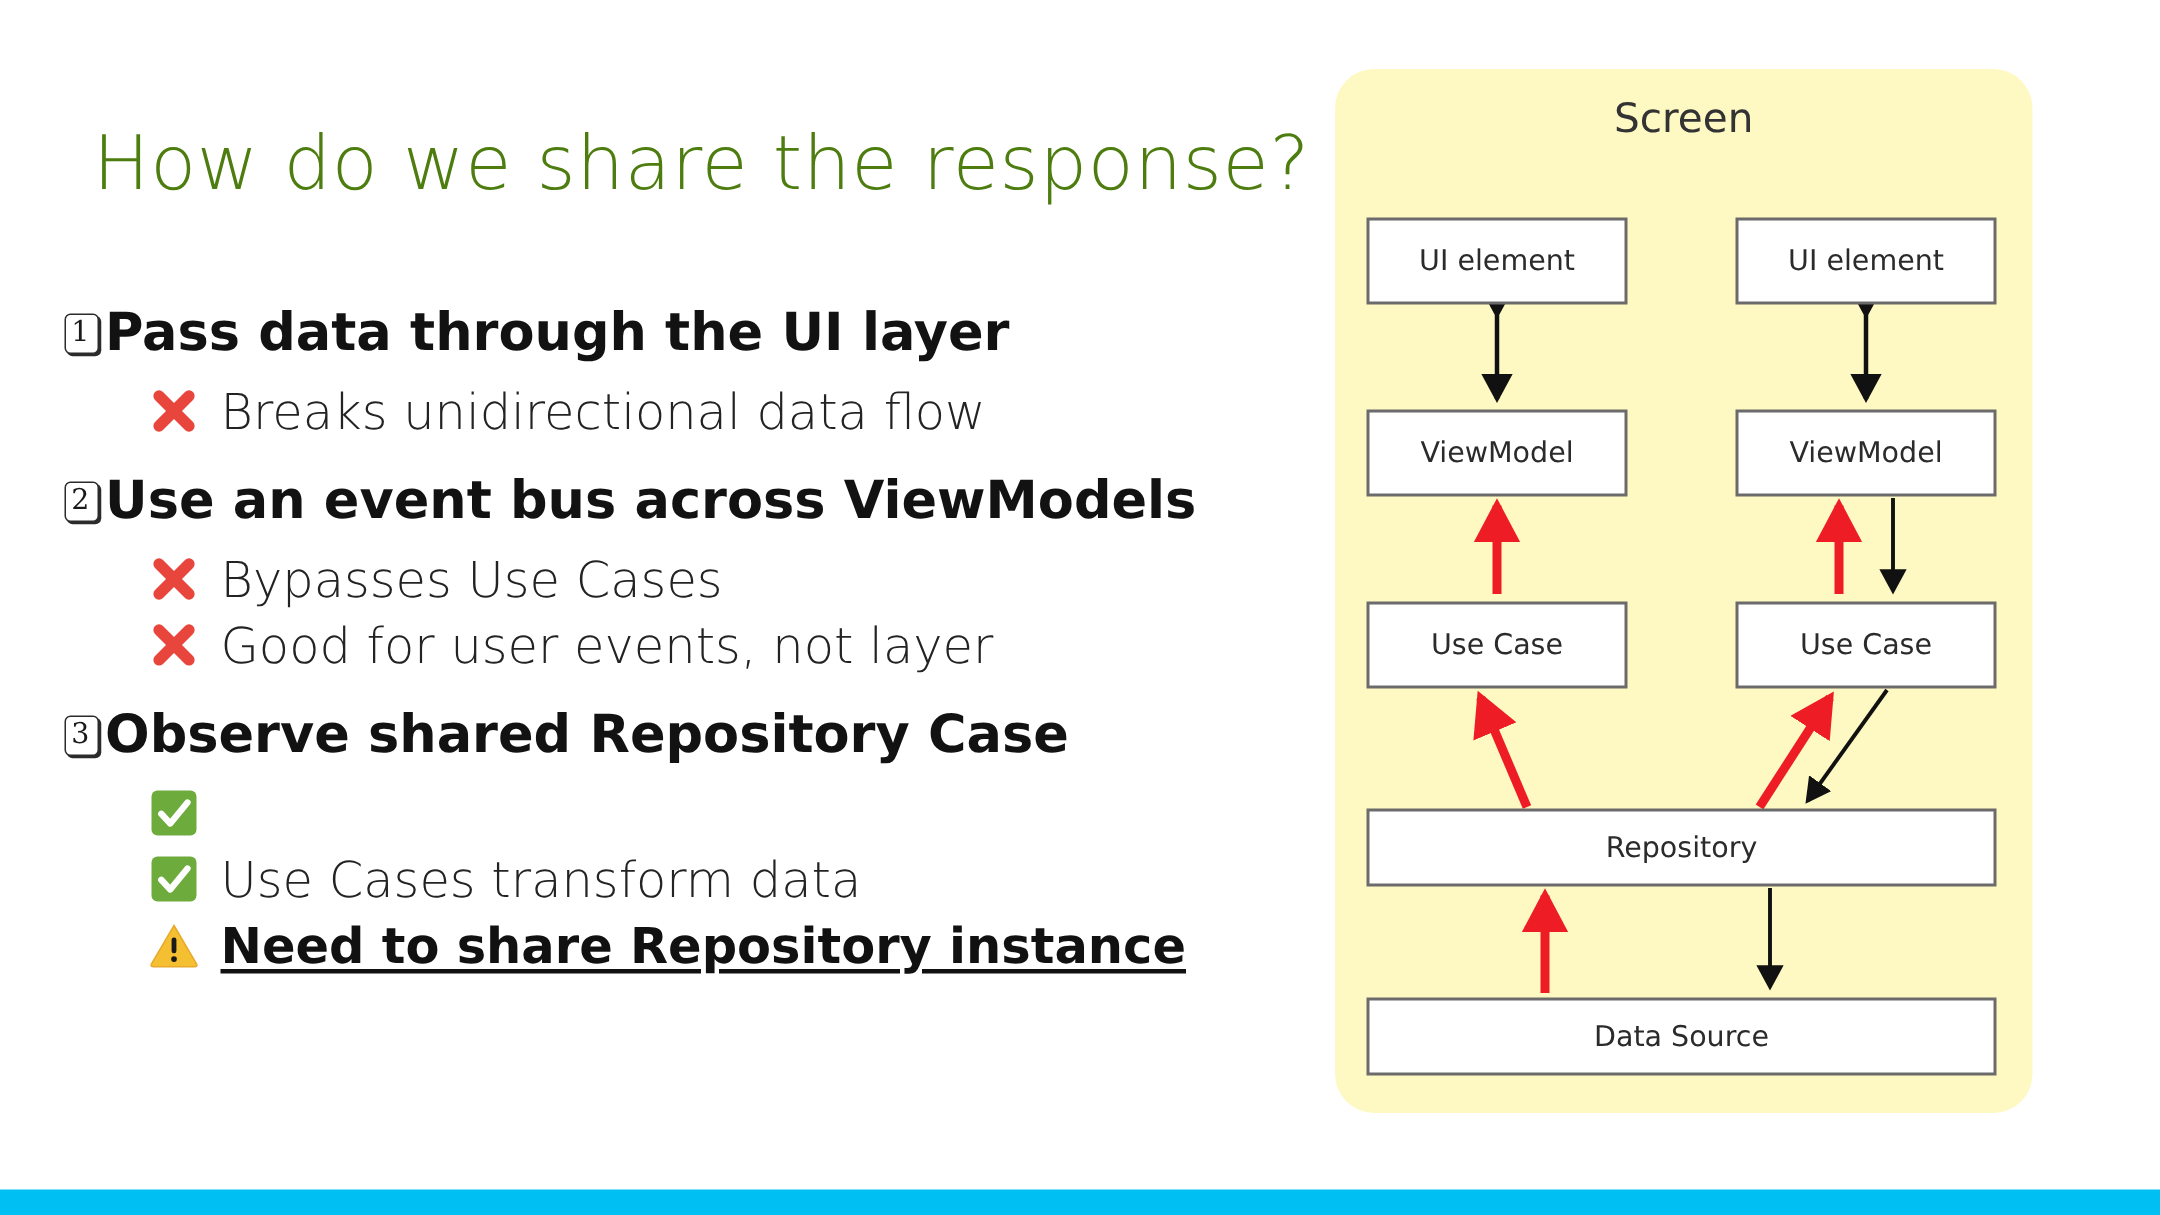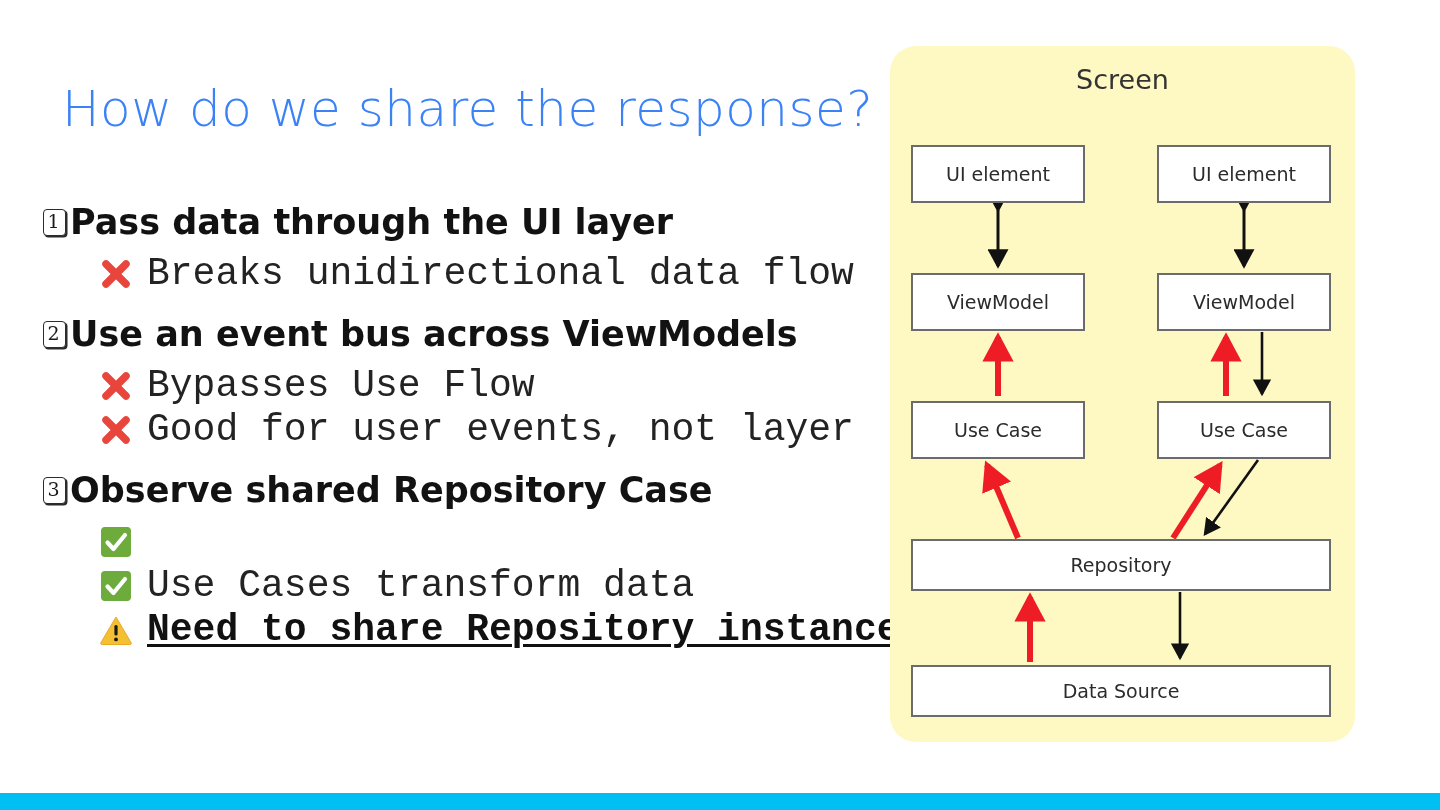--- a/index.html
+++ b/index.html
@@ -16,21 +16,21 @@
     -webkit-font-smoothing: antialiased;
   }
 
   
   .slide-title {
     position: absolute;
     left: 62px;
     top: 80px;
     font-size: 50px;
     font-weight: 300;
-    color: #3b82f6;
+    color: #4d7c0f;
     letter-spacing: 0.5px;
     white-space: nowrap;
   }
 
   .content-list {
     position: absolute;
     left: 42px;
     top: 200px;
     width: 800px;
   }
@@ -84,26 +84,25 @@
     margin-top: 8px;
     padding-left: 56px;
   }
   .sub-item {
     display: flex;
     align-items: center;
     height: 44px;
     gap: 13px;
   }
   .sub-text {
-    font-size: 38px;
+    font-size: 33px;
     font-weight: 300;
     color: #232323;
     line-height: 1;
     white-space: nowrap;
-    font-family: Liberation Mono, monospace;
   }
   .sub-text.emph {
     font-weight: 700;
     color: #111111;
     text-decoration: underline;
     text-underline-offset: 4px;
     text-decoration-thickness: 2.5px;
   }
 
   
@@ -201,21 +200,21 @@
       <span class="section-title">Use an event bus across ViewModels</span>
     </div>
     <div class="sub-list">
       <div class="sub-item">
         <svg class="icon-badge" viewBox="0 0 36 36">
           <g stroke="#E8453C" stroke-width="7.5" stroke-linecap="round">
             <line x1="8" y1="8" x2="28" y2="28"></line>
             <line x1="28" y1="8" x2="8" y2="28"></line>
           </g>
         </svg>
-        <span class="sub-text">Bypasses Use Flow</span>
+        <span class="sub-text">Bypasses Use Cases</span>
       </div>
       <div class="sub-item">
         <svg class="icon-badge" viewBox="0 0 36 36">
           <g stroke="#E8453C" stroke-width="7.5" stroke-linecap="round">
             <line x1="8" y1="8" x2="28" y2="28"></line>
             <line x1="28" y1="8" x2="8" y2="28"></line>
           </g>
         </svg>
         <span class="sub-text">Good for user events, not layer</span>
       </div>

